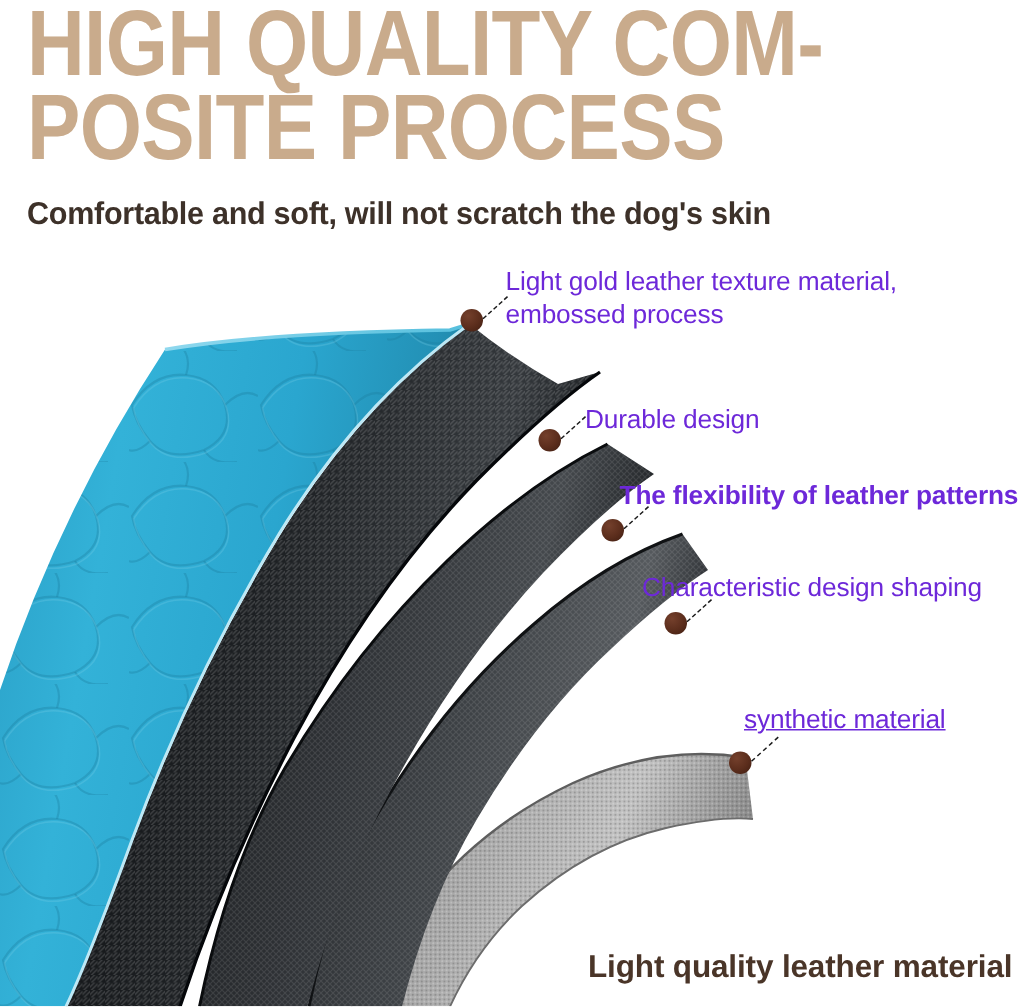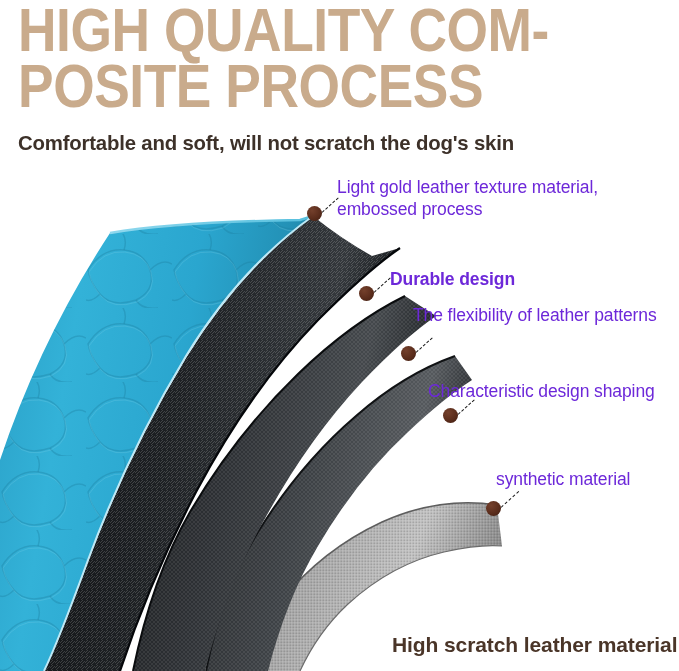--- a/index.html
+++ b/index.html
@@ -225,29 +225,29 @@
     </svg>
   </div>
 
   <div class="callout-dot" style="left:307px; top:206px;"></div>
   <div class="leader" style="left:322px; top:212px; width:22px; transform: rotate(-42deg);"></div>
   <div class="callout-label" style="left:337px; top:176px;">Light gold leather texture material,
 embossed process</div>
 
   <div class="callout-dot" style="left:359px; top:286px;"></div>
   <div class="leader" style="left:374px; top:292px; width:22px; transform: rotate(-42deg);"></div>
-  <div class="callout-label" style="left:390px; top:268px;font-weight:bold;">Durable design</div>
+  <div class="callout-label" style="left:390px; top:268px;">Durable design</div>
 
   <div class="callout-dot" style="left:401px; top:346px;"></div>
   <div class="leader" style="left:416px; top:352px; width:22px; transform: rotate(-42deg);"></div>
-  <div class="callout-label" style="left:413px; top:304px;">The flexibility of leather patterns</div>
+  <div class="callout-label" style="left:413px; top:319px;font-weight:bold;">The flexibility of leather patterns</div>
 
   <div class="callout-dot" style="left:443px; top:408px;"></div>
   <div class="leader" style="left:458px; top:414px; width:22px; transform: rotate(-42deg);"></div>
   <div class="callout-label" style="left:428px; top:380px;">Characteristic design shaping</div>
 
   <div class="callout-dot" style="left:486px; top:501px;"></div>
   <div class="leader" style="left:501px; top:507px; width:24px; transform: rotate(-42deg);"></div>
-  <div class="callout-label" style="left:496px; top:468px;">synthetic material</div>
-
-  <div id="bottom-caption">High scratch leather material</div>
+  <div class="callout-label" style="left:496px; top:468px;text-decoration:underline;">synthetic material</div>
+
+  <div id="bottom-caption">Light quality leather material</div>
 
 </div>
 
 </body></html>

